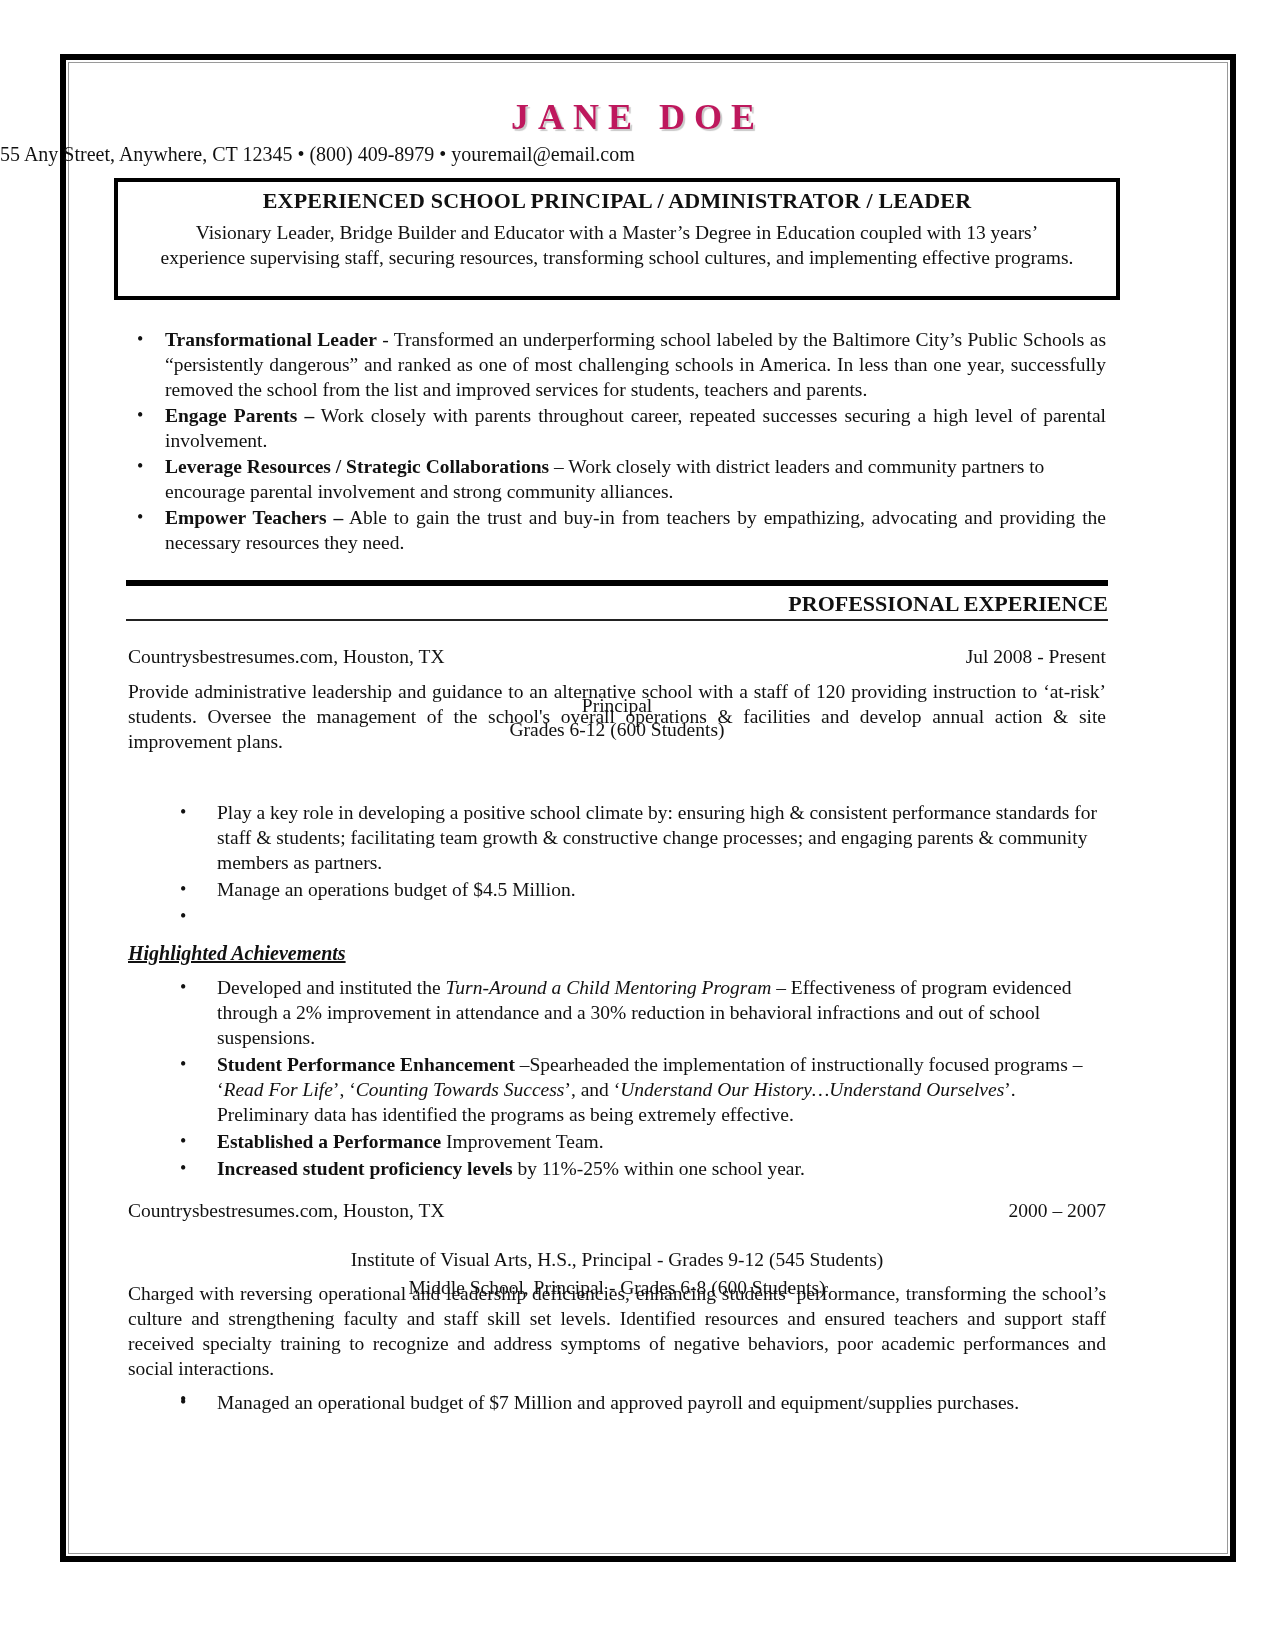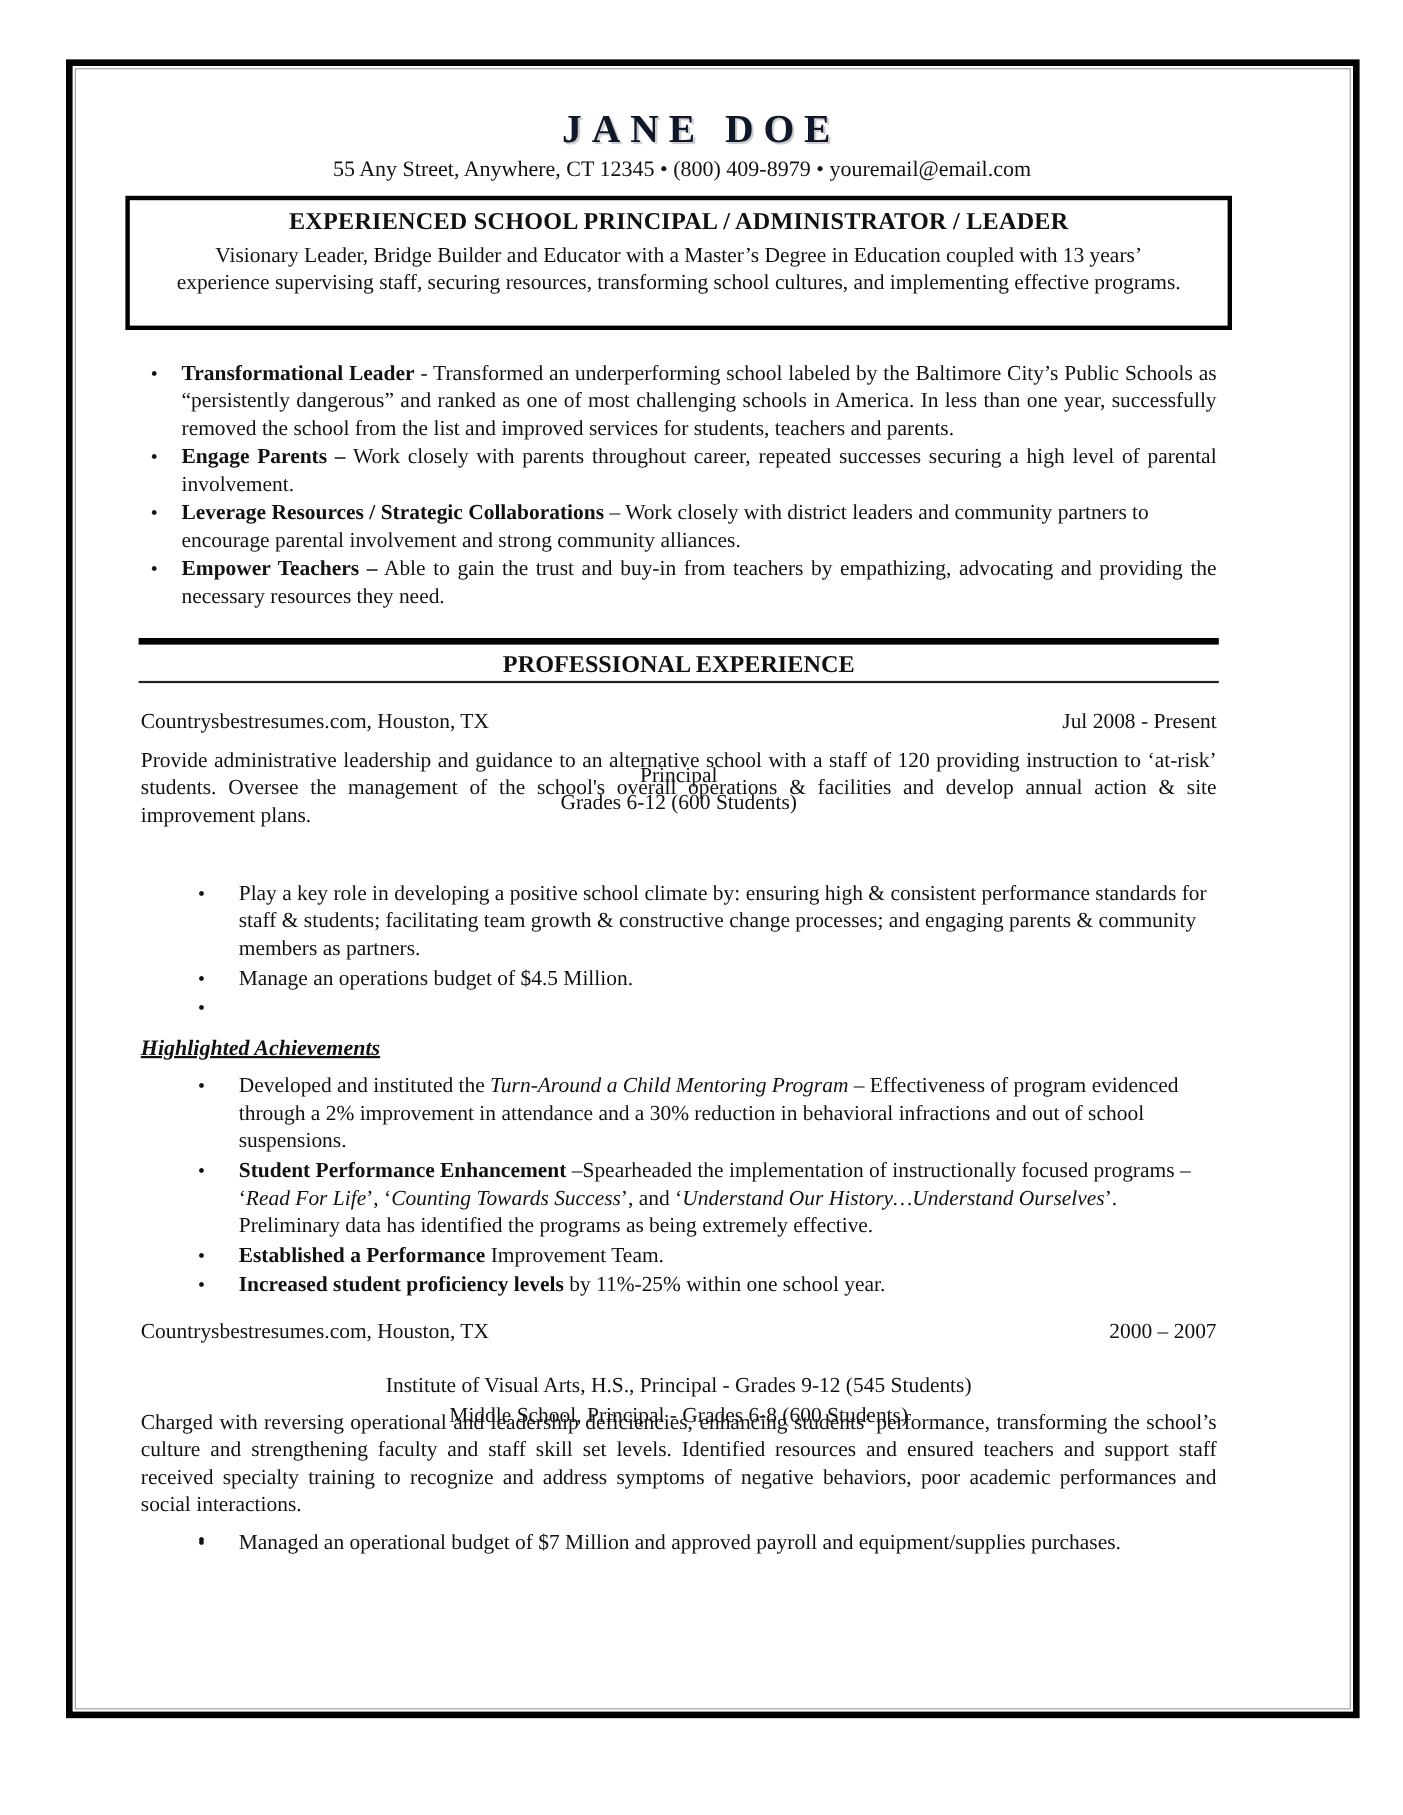--- a/index.html
+++ b/index.html
@@ -15,25 +15,25 @@
     box-sizing: border-box;
   }
   .page-frame-inner {
     position: absolute; left: 2px; top: 2px; right: 2px; bottom: 2px;
     border: 1.5px solid #9a9a9a;
   }
   .abs { position: absolute; }
   .name {
     left: 0; width: 1275px; top: 96px; text-align: center;
     font-size: 36px; font-weight: bold; letter-spacing: 9px;
-    color: #0f172a; text-shadow: 2px 2px 1px #c9c9c9;
+    color: #be185d; text-shadow: 2px 2px 1px #c9c9c9;
     font-family: "Liberation Serif", serif;
   }
   .contact {
-    left: 0; width: 1240px; top: 143px; text-align: center; font-size: 20px;
+    left: 0; width: 1240px; top: 143px; text-align: left; font-size: 20px;
   }
   .summary-box {
     left: 114px; top: 178px; width: 1006px; height: 122px;
     border: 4px solid #000; box-sizing: border-box;
     text-align: center;
   }
   .summary-title {
     margin-top: 6px; font-size: 22px; font-weight: bold; letter-spacing: 0.2px;
   }
   .summary-text {
@@ -43,21 +43,21 @@
     left: 134px; top: 327px; width: 972px;
     font-size: 19.5px; line-height: 25px;
   }
   .b-item { position: relative; padding-left: 31px; margin-bottom: 1px; text-align: justify; }
   .b-item .dot {
     position: absolute; left: 3px; top: 0; font-size: 18px;
   }
   .b-item b { font-weight: bold; }
   .rule-thick { left: 126px; top: 580px; width: 982px; height: 6px; background: #000; }
   .section-title {
-    left: 126px; width: 982px; top: 591px; text-align: center;
+    left: 126px; width: 982px; top: 591px; text-align: right;
     font-size: 22px; font-weight: bold;
   }
   .rule-thin { left: 126px; top: 619px; width: 982px; height: 2px; background: #222; }
   .job-left { left: 128px; font-size: 19.5px; }
   .job-right { right: 169px; font-size: 19.5px; text-align: left; }
   .center-bold {
     left: 126px; width: 982px; text-align: center; font-size: 19.5px; font-weight: normal; margin-top: 24px;
   }
   .para {
     left: 128px; width: 978px; font-size: 19.5px; line-height: 25px; text-align: justify;

